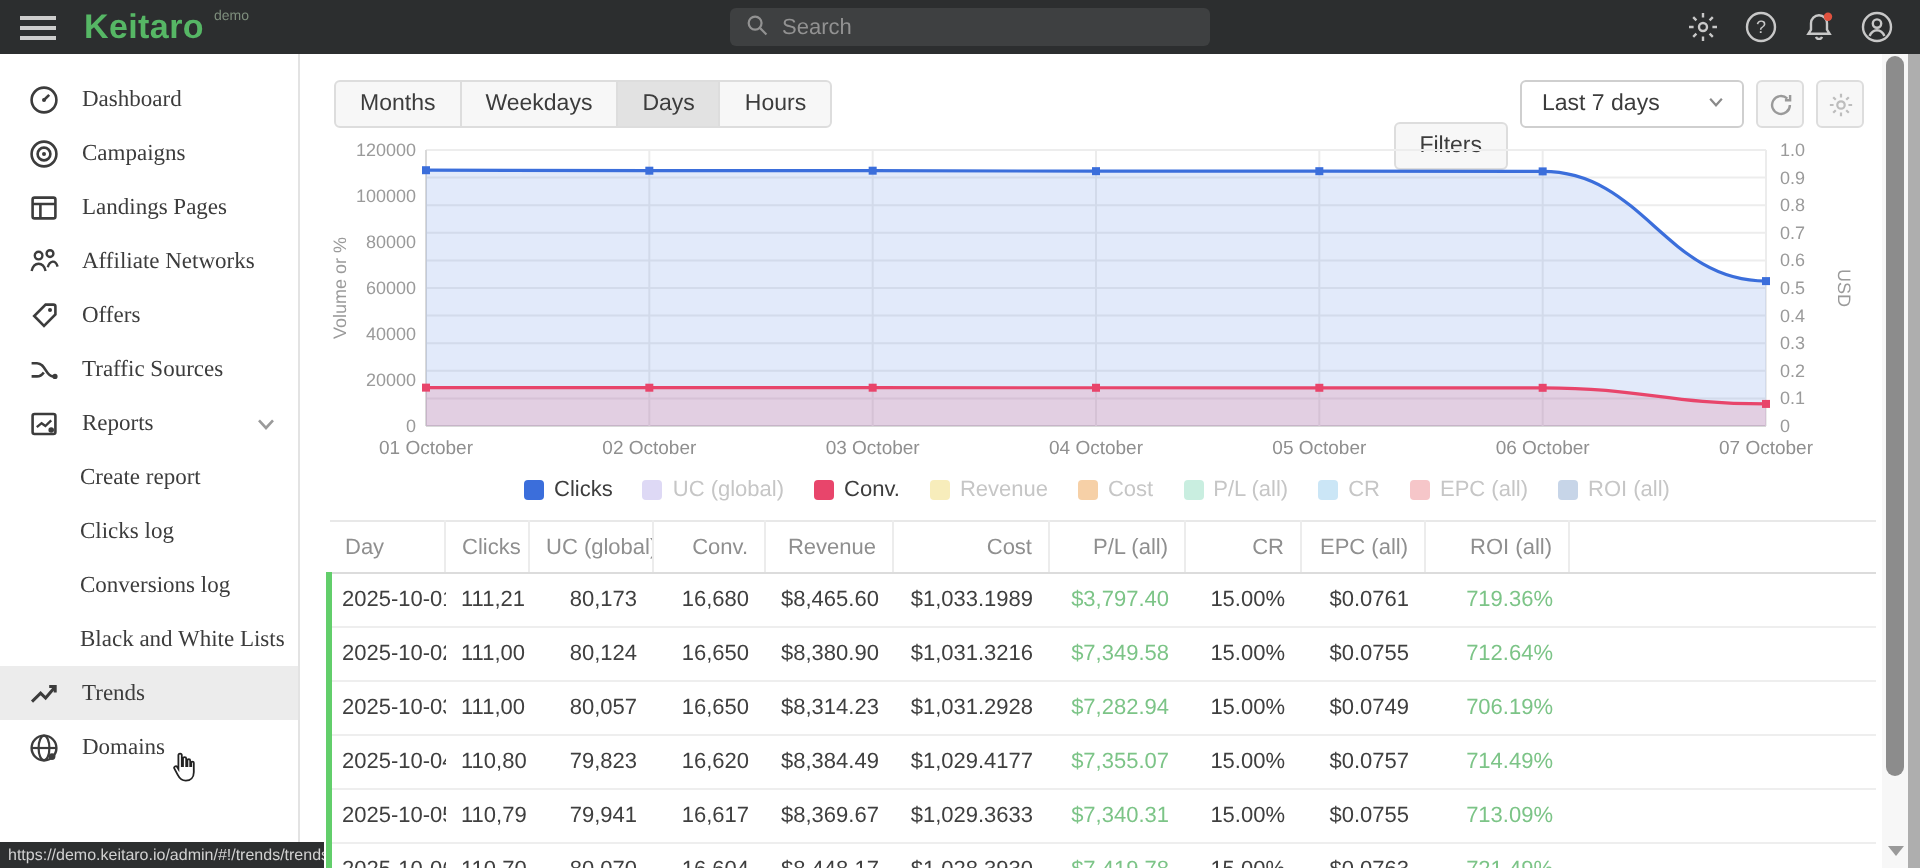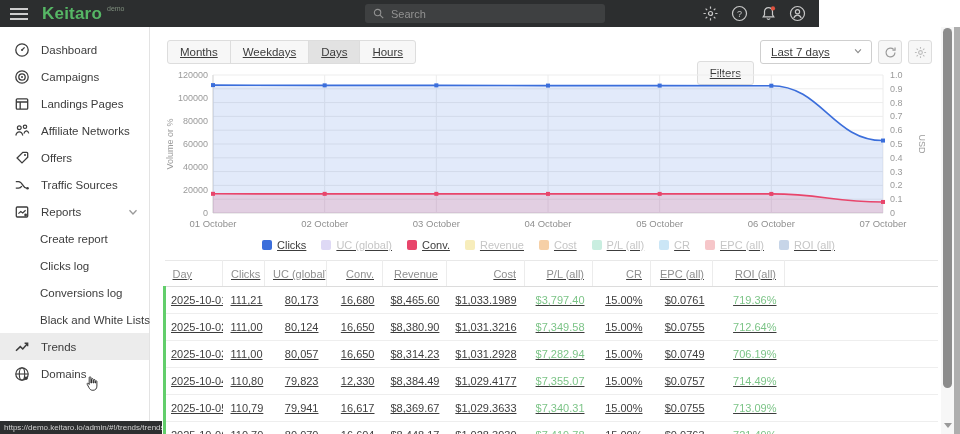--- a/index.html
+++ b/index.html
@@ -2,51 +2,51 @@
 <html><head>
 <meta charset="utf-8">
 <style>
   * { box-sizing: border-box; margin: 0; padding: 0; }
   html,body { width: 960px; height: 434px; }
   body {
     position: relative; overflow: hidden; background: #fff;
     font-family: "Liberation Sans", sans-serif; color: #3c3c3c;
   }
   
-  .topbar { position: absolute; left:0; top:0; width:819px; height:27px;
+  .topbar { position: absolute; left:0; top:0; width:960px; height:27px;
     background:#2c2e2f; display:flex; align-items:center; z-index:30; }
   .hamburger { width:20px; height:14px; margin-left:9px; cursor:pointer; }
   .hamburger svg { width:20px; height:14px; display:block; }
   .logo { color:#56b765; font-weight:bold; font-size:17px; letter-spacing:.2px; margin-left:13px; line-height:27px; }
   .logo-badge { color:#7e8e7d; font-size:7px; margin-left:5px; align-self:flex-start; margin-top:5px; }
   .search-box { position:absolute; left:365px; top:4px; width:240px; height:19px;
     background:#3e4041; border-radius:3px; display:flex; align-items:center; padding:0 8px; }
   .search-box svg { width:11px; height:11px; flex:0 0 auto; }
   .search-box input { background:transparent; border:none; outline:none; color:#cfcfcf;
     font-size:11px; margin-left:7px; width:190px; font-family:"Liberation Sans",sans-serif; }
   .search-box input::placeholder { color:#929292; }
   .topbar-icons { position:absolute; right:13px; top:0; height:27px; display:flex; align-items:center; gap:12px; }
   .tb-icon { width:17px; height:17px; position:relative; cursor:pointer; }
   .tb-icon svg { width:17px; height:17px; display:block; }
   
   .sidebar { position:absolute; left:0; top:27px; width:150px; height:407px;
     background:#fff; border-right:1px solid #e3e3e3; padding-top:9px; z-index:10; }
-  .sb-item { height:27px; display:flex; align-items:center; padding-left:14px; cursor:pointer; position:relative; }
+  .sb-item { height:27px; display:flex; align-items:center; padding-left:14px; cursor:pointer; position:relative;font-family:Liberation Serif, serif; }
   .sb-item.indent { padding-left:40px; }
   .sb-item.active { background:#ececec; }
   .sb-icon { width:16px; height:16px; margin-right:11px; flex:0 0 auto; }
   .sb-icon svg { width:16px; height:16px; display:block; }
   .sb-label { font-size:11.5px; color:#3c3c3c; white-space:nowrap; }
   .sb-chev { position:absolute; right:10px; width:12px; height:12px; }
   .sb-chev svg { width:12px; height:12px; display:block; }
   
   .statusbar { position:absolute; left:0; top:421px; width:162px; height:13px; background:#2d2f30;
     color:#d2d2d2; font-size:8px; line-height:13px; padding-left:4px; white-space:nowrap; z-index:40; overflow:hidden; }
   
-  .main { position:absolute; left:151px; top:27px; width:790px; height:407px; background:#fff; padding:13px 5px 0 10px; overflow:hidden;text-decoration:underline; }
+  .main { position:absolute; left:151px; top:27px; width:790px; height:407px; background:#fff; padding:13px 5px 0 10px; overflow:hidden; }
   .toolbar { display:flex; justify-content:space-between; align-items:center; height:24px; margin:0 4px 0 6px; }
   .seg-group { display:flex; }
   .seg-btn { height:24px; padding:0 12px; font-size:11.5px; color:#3c3c3c; background:#f7f7f7;
     border:1px solid #ddd; margin-left:-1px; line-height:22px; cursor:pointer; }
   .seg-btn:first-child { border-radius:3px 0 0 3px; margin-left:0; }
   .seg-btn:last-child { border-radius:0 3px 3px 0; }
   .seg-btn.active { background:#e2e2e2; }
   .right-controls { display:flex; gap:6px; align-items:center; }
   .btn { height:24px; padding:0 12px; font-size:11.5px; color:#3c3c3c; background:#f7f7f7;
     border:1px solid #ddd; border-radius:3px; line-height:22px; cursor:pointer;margin-top:41px; }
@@ -441,21 +441,21 @@
           <td class="ar pos">$7,282.94</td>
           <td class="ar">15.00%</td>
           <td class="ar">$0.0749</td>
           <td class="ar pos">706.19%</td>
           <td class="ar"></td>
         </tr>
         <tr>
           <td class="al day-cell">2025-10-04</td>
           <td class="ar">110,80</td>
           <td class="ar">79,823</td>
-          <td class="ar">12,330</td>
+          <td class="ar">16,620</td>
           <td class="ar">$8,384.49</td>
           <td class="ar">$1,029.4177</td>
           <td class="ar pos">$7,355.07</td>
           <td class="ar">15.00%</td>
           <td class="ar">$0.0757</td>
           <td class="ar pos">714.49%</td>
           <td class="ar"></td>
         </tr>
         <tr>
           <td class="al day-cell">2025-10-05</td>

